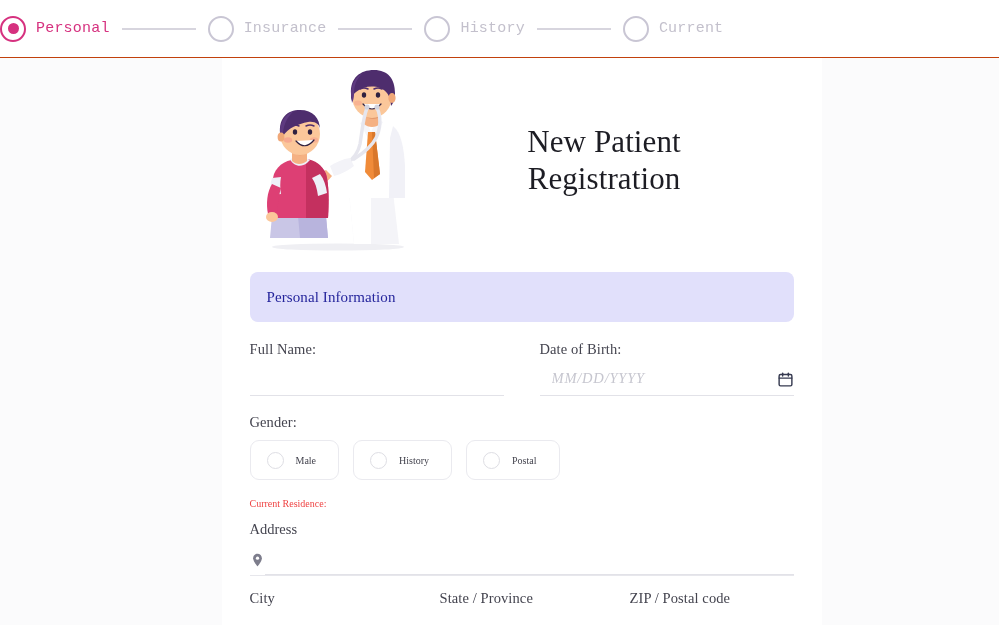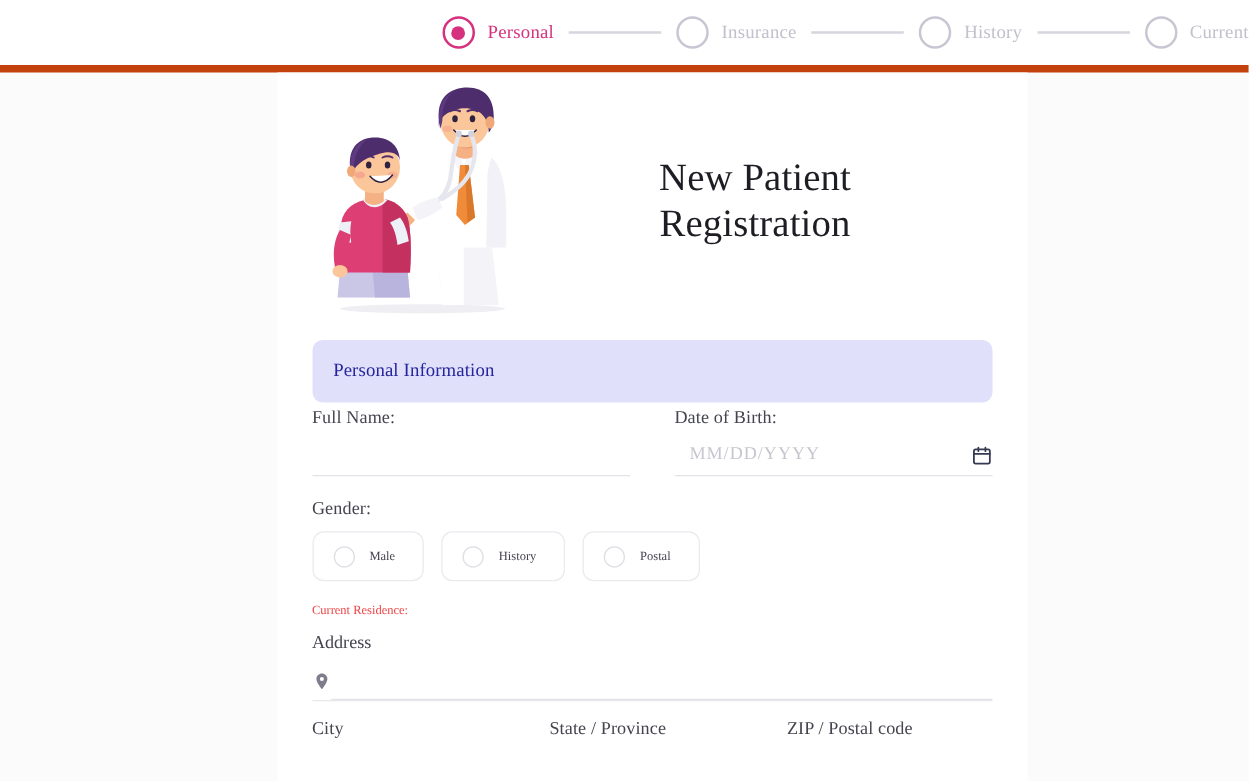--- a/index.html
+++ b/index.html
@@ -14,24 +14,25 @@
     background: #fbfbfc;
     font-family: "Liberation Serif", "DejaVu Serif", serif;
     color: #3a3a44;
     -webkit-font-smoothing: antialiased;
   }
 
   
   .stepper-header {
     height: 58px;
     background: #ffffff;
-    border-bottom: 6px solid #c2410c;
-    display: flex;
-    align-items: center;
-    justify-content: flex-end;
+    border-bottom: 1px solid #c2410c;
+    display: flex;
+    align-items: center;
+    justify-content: flex-start;
+    font-family: Liberation Mono, monospace;
   }
 
   .stepper {
     display: flex;
     align-items: center;
   }
 
   .step {
     display: flex;
     align-items: center;
@@ -138,21 +139,21 @@
   .section-bar-label {
     font-size: 15px;
     color: #25259c;
     letter-spacing: 0.1px;
   }
 
   
   .form-row {
     display: flex;
     gap: 36px;
-    margin-top: 4px;
+    margin-top: 19px;
   }
 
   .field {
     display: flex;
     flex-direction: column;
   }
 
   .field-full { flex: 1 1 0; }
 
   .field-label {
@@ -166,20 +167,21 @@
     border: none;
     border-bottom: 1px solid #e2e2e8;
     background: transparent;
     height: 30px;
     font-family: inherit;
     font-size: 14.5px;
     color: #3a3a44;
     outline: none;
     padding: 0 2px 2px 2px;
     width: 100%;
+    font-style: italic;
   }
 
   .underline-input::placeholder {
     color: #c6c6cf;
     letter-spacing: 0.8px;
   }
 
   .input-with-icon {
     display: flex;
     align-items: center;

